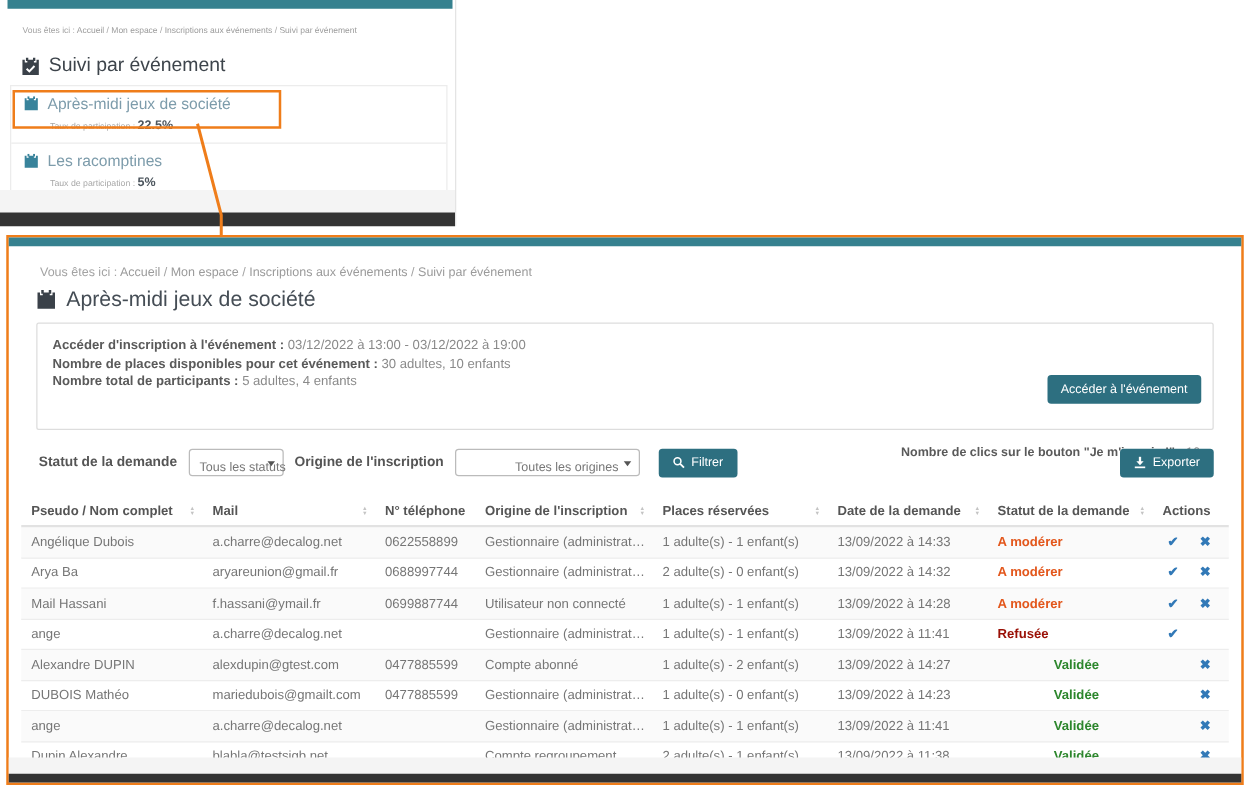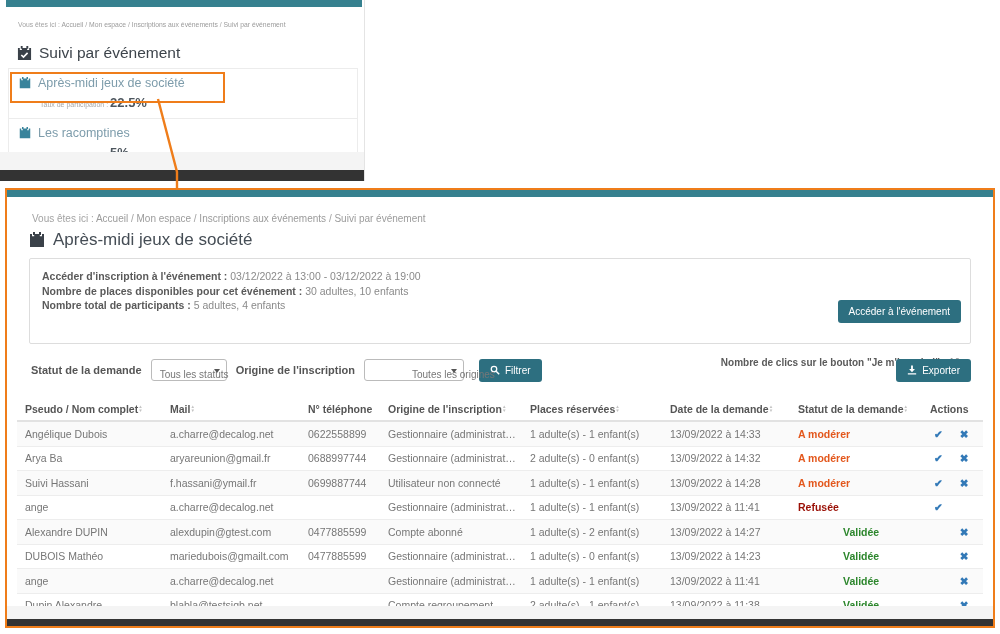--- a/index.html
+++ b/index.html
@@ -14,21 +14,21 @@
   .crumbs{color:#a3a3a3;white-space:nowrap;}
   .crumbs .crumb{color:#9b9b9b;}
   .ov-crumbs{position:absolute;left:18px;top:21px;font-size:6.8px;}
   .ov-title{position:absolute;left:17px;top:44px;display:flex;align-items:center;gap:7px;
             font-size:15.5px;color:#3d444b;}
   .ov-list{position:absolute;left:8px;top:68px;width:348px;background:#fff;border:1px solid #ececec;}
   .ov-item{padding:7px 10px 8px 10px;}
   .ov-item + .ov-item{border-top:1px solid #ececec;}
   .ov-event{display:flex;align-items:center;gap:7px;font-size:12.5px;color:#7d9cab;cursor:pointer;}
   .ov-taux{margin:5px 0 0 21px;font-size:7px;color:#a8a8a8;}
-  .ov-taux b{color:#4d565e;font-size:13px;}
+  .ov-taux b{color:#4d565e;font-size:10px;}
   .hl-box{position:absolute;left:10px;top:72px;width:211px;height:27px;
           border:2px solid var(--orange_annotation,#ef7d1a);z-index:4;}
   .ov-gray{position:absolute;left:0;right:0;top:152px;height:18px;background:#f4f4f4;}
   .ov-dark{position:absolute;left:0;right:0;bottom:0;height:11px;background:var(--footer_dark,#333);}
 
   
   #connector{position:absolute;left:0;top:0;width:1000px;height:634px;pointer-events:none;z-index:6;}
 
   
   #detail{left:5px;top:188px;width:990px;height:440px;border:2px solid var(--orange_annotation,#ef7d1a);}
@@ -50,28 +50,28 @@
   .filterbar{position:absolute;left:24px;right:22px;top:165px;height:30px;
              display:flex;align-items:center;gap:9px;}
   .flabel{font-size:11px;font-weight:bold;color:#555;}
   .fselect{position:relative;height:22px;background:#fff;border:1px solid #bbb;border-radius:3px;
            font-size:10px;color:#777;display:flex;align-items:flex-end;
            padding:0 20px 0 8px;box-sizing:border-box;cursor:pointer;white-space:nowrap;}
   .fselect::after{content:"";position:absolute;right:6px;top:9px;
            border-left:3.5px solid transparent;border-right:3.5px solid transparent;
            border-top:4px solid #555;}
   .sel-status{width:76px;}
-  .sel-origin{width:100px;margin-right:6px;padding-left:47px;}
+  .sel-origin{width:148px;margin-right:6px;padding-left:47px;}
   .export-btn{margin-left:auto;}
 
   .table{position:absolute;left:10px;right:10px;top:208px;}
   .trow{display:grid;grid-template-columns:145px 138px 80px 142px 140px 128px 132px auto;
         align-items:center;}
   .thead{height:22px;border-bottom:2px solid #e2e2e2;font-size:10.5px;font-weight:bold;color:#555;}
-  .th{display:flex;align-items:center;padding:0 6px 0 8px;overflow:hidden;}
+  .th{display:flex;justify-content:space-between;align-items:center;padding:0 6px 0 8px;overflow:hidden;}
   .sort{display:flex;flex-direction:column;line-height:4.5px;font-size:4.5px;color:#c4c4c4;}
   .tbody .trow{height:23.5px;border-bottom:1px solid #ededed;font-size:10.5px;color:#767676;}
   .tbody .trow:nth-child(odd){background:#fafafa;}
   .td{padding:0 6px 0 8px;white-space:nowrap;overflow:hidden;text-overflow:ellipsis;}
   .status{font-weight:bold;}
   .st-moderate{color:var(--status_moderate,#e3571c);}
   .st-refused{color:var(--status_refused,#9a1006);}
   .st-validated{color:var(--status_validated,#2c862c);margin-left:45px;}
   .actions-cell{display:flex;gap:17px;padding-left:12px;}
   .act{color:var(--action_blue,#3279b7);font-size:10.5px;font-weight:bold;cursor:pointer;line-height:1;}
@@ -292,21 +292,21 @@
     <div class="td">Gestionnaire (administrateur)</div>
     <div class="td">2 adulte(s) - 0 enfant(s)</div>
     <div class="td">13/09/2022 à 14:32</div>
     <div class="td status st-moderate">A modérer</div>
     <div class="td actions-cell">
       <span class="act" style="visibility: visible;">✔</span>
       <span class="act" style="visibility: visible;">✖</span>
     </div>
   </div>
         <div class="trow">
-    <div class="td">Suivi Hassani</div>
+    <div class="td">Mail Hassani</div>
     <div class="td">f.hassani@ymail.fr</div>
     <div class="td">0699887744</div>
     <div class="td">Utilisateur non connecté</div>
     <div class="td">1 adulte(s) - 1 enfant(s)</div>
     <div class="td">13/09/2022 à 14:28</div>
     <div class="td status st-moderate">A modérer</div>
     <div class="td actions-cell">
       <span class="act" style="visibility: visible;">✔</span>
       <span class="act" style="visibility: visible;">✖</span>
     </div>

